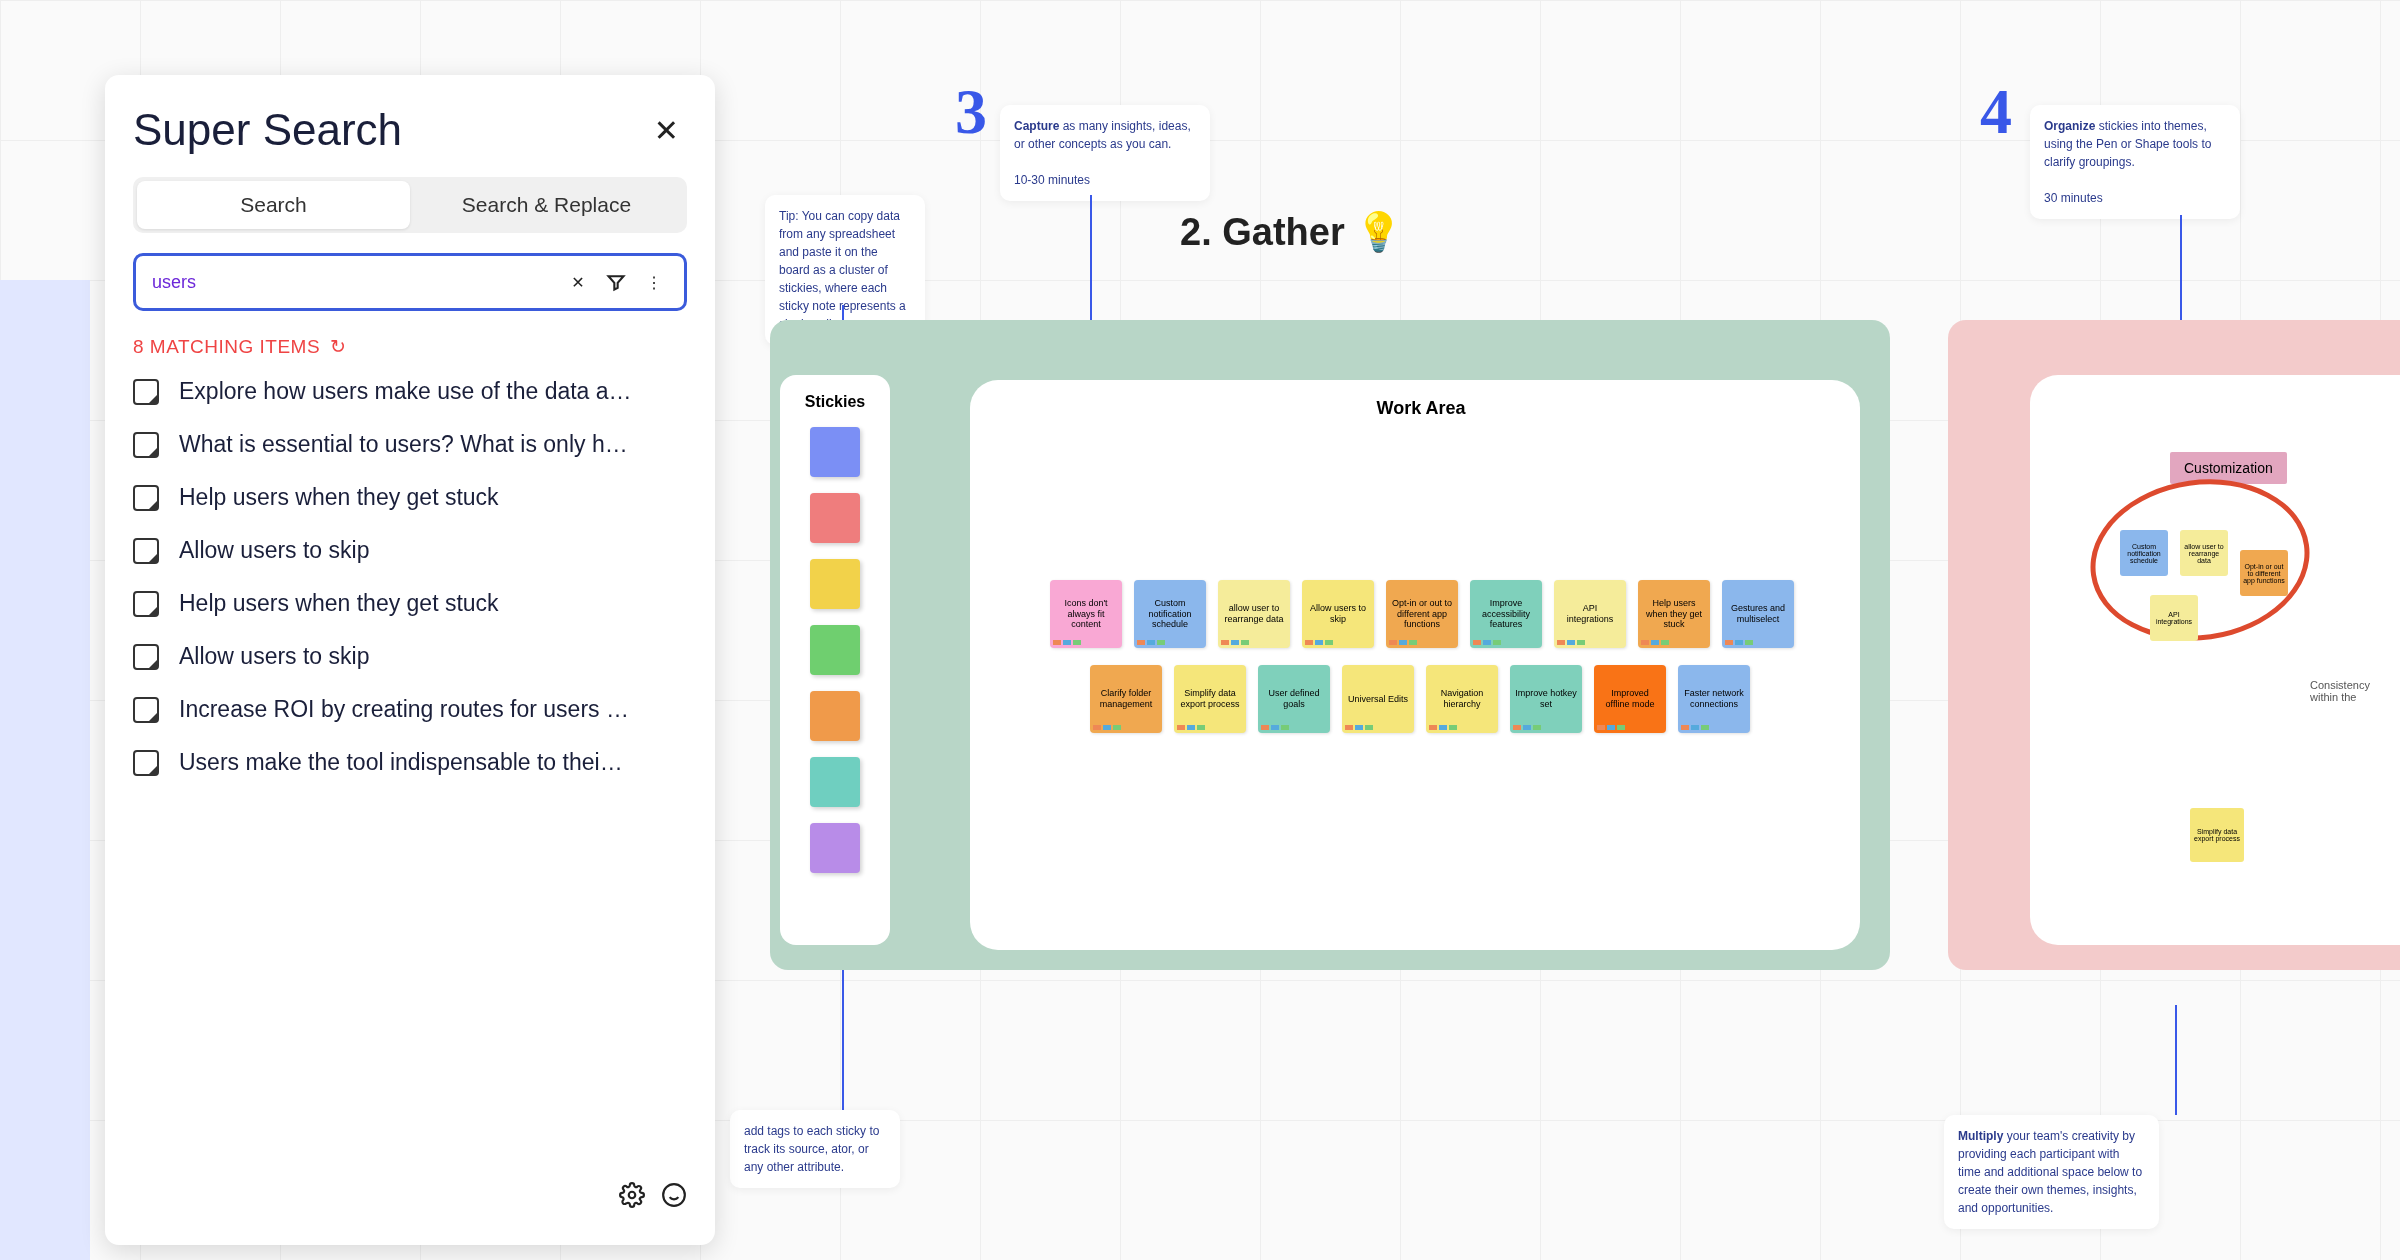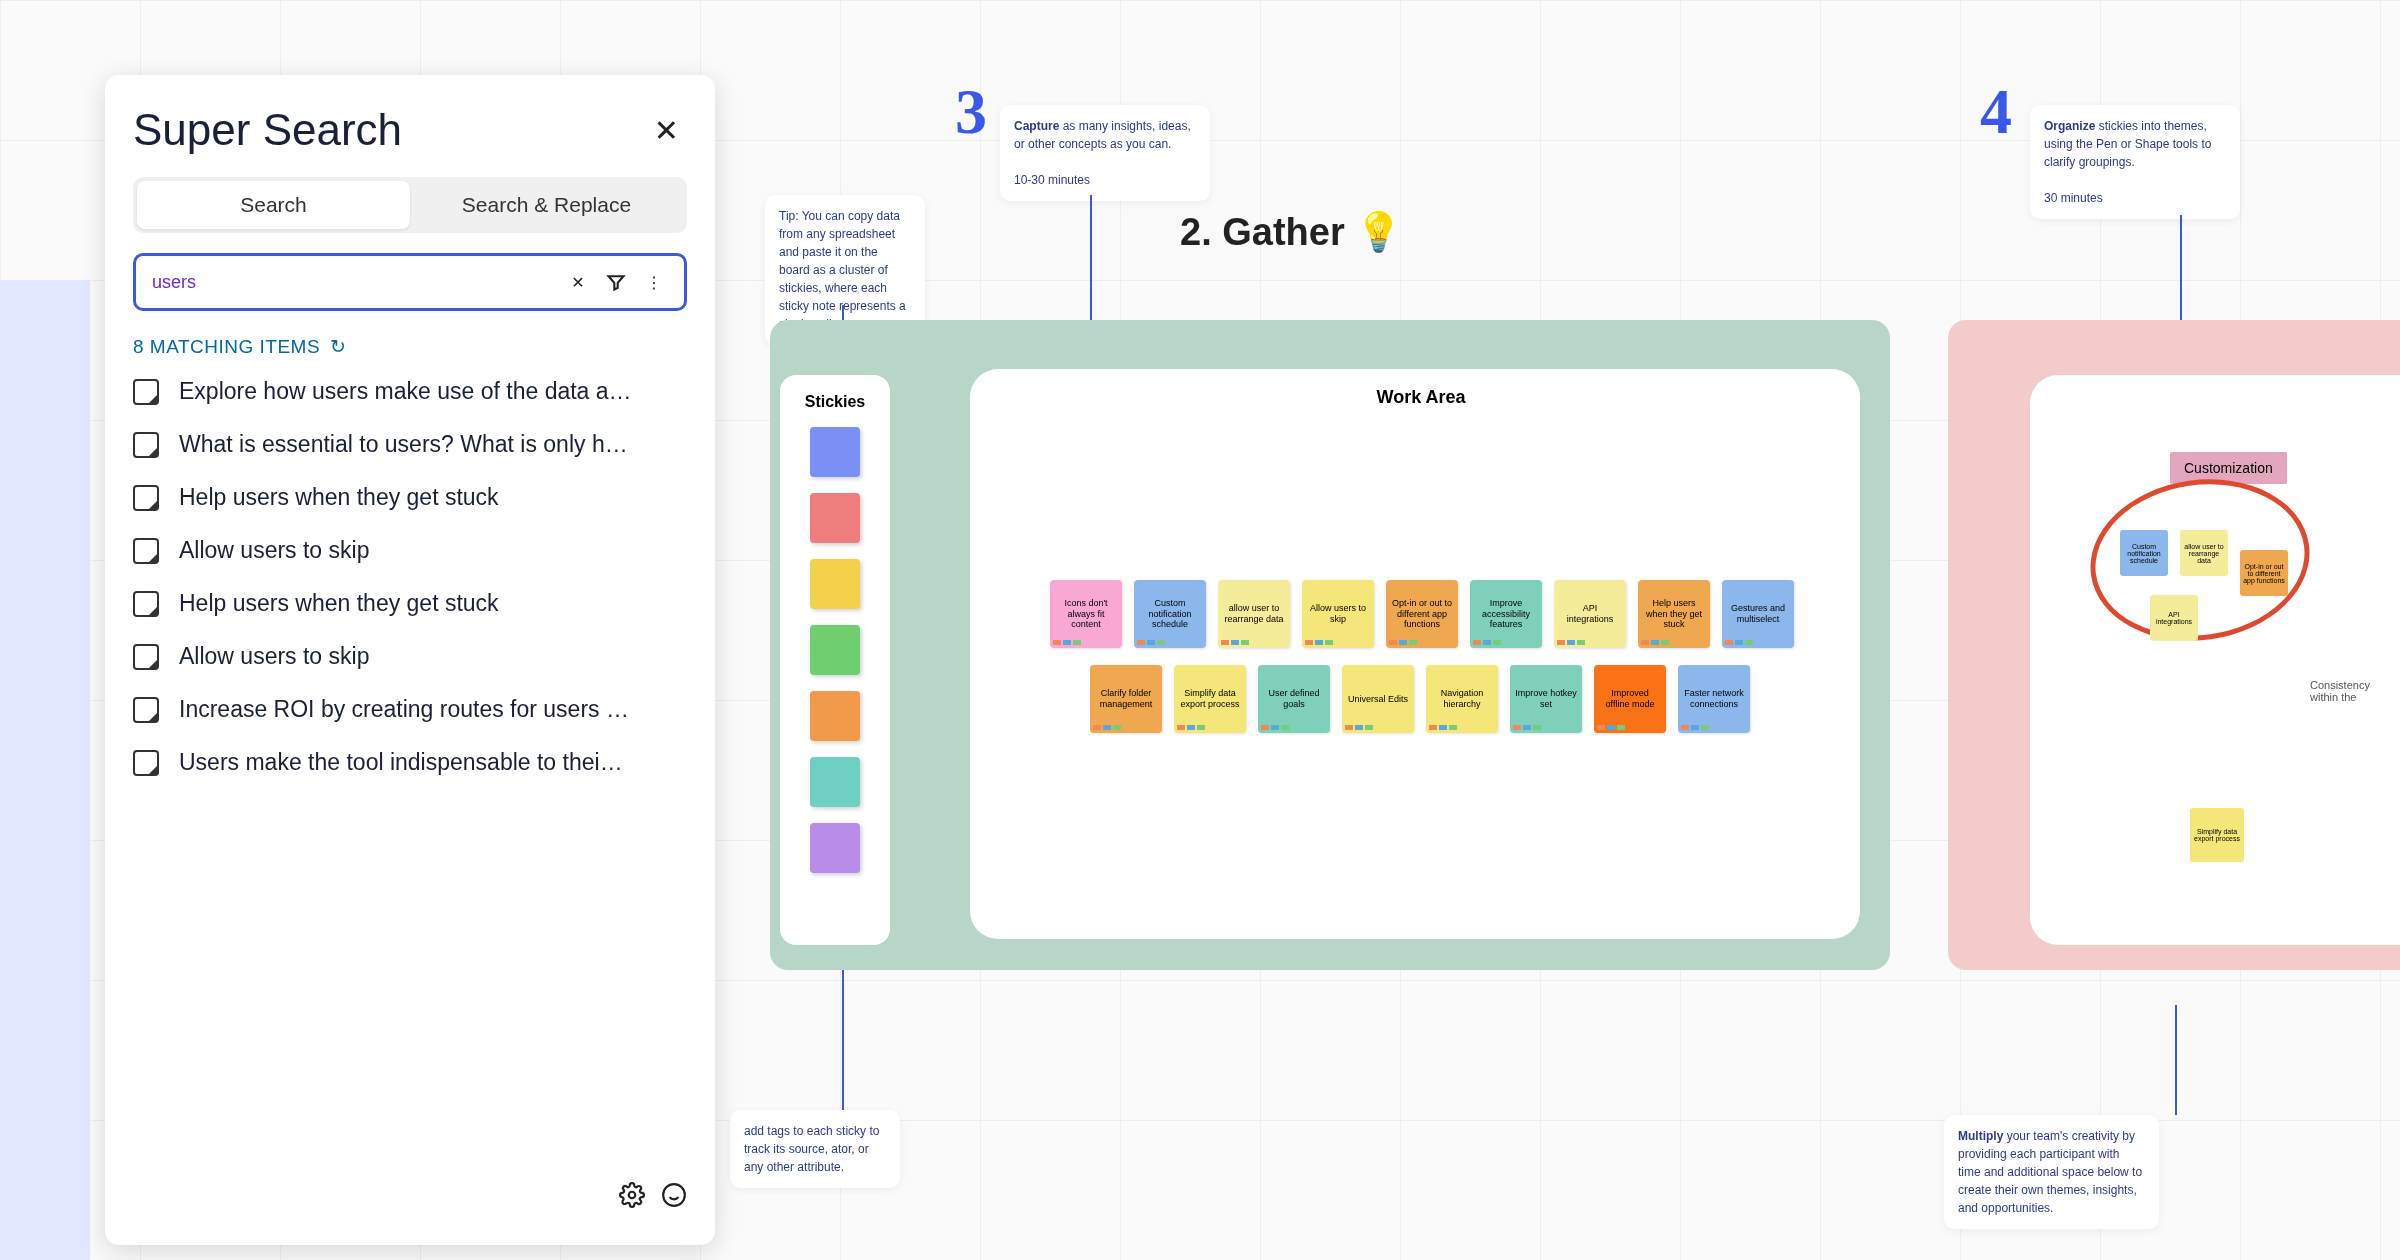--- a/index.html
+++ b/index.html
@@ -23,42 +23,42 @@
 }
 .sp-header { display: flex; justify-content: space-between; align-items: center; margin-bottom: 22px; }
 .sp-title { font-size: 44px; font-weight: 400; color: #1a1f3a; }
 .sp-close { font-size: 30px; cursor: pointer; color: #222; padding: 4px 8px; }
 .sp-tabs { display: flex; background: #f0f0f0; border-radius: 10px; padding: 4px; margin-bottom: 20px; }
 .sp-tab { flex: 1; text-align: center; padding: 12px 0; font-size: 21px; color: #333; border-radius: 8px; cursor: pointer; }
 .sp-tab.active { background: #fff; box-shadow: 0 1px 3px rgba(0,0,0,.1); }
 .sp-input-wrap { position: relative; border: 3px solid #3b5bdb; border-radius: 10px; padding: 12px 16px; display: flex; align-items: center; margin-bottom: 24px; }
 .sp-input { flex: 1; border: none; outline: none; font-size: 18px; color: #6d28d9; }
 .sp-icon { width: 28px; height: 28px; display: flex; align-items: center; justify-content: center; cursor: pointer; color: #222; margin-left: 10px; }
-.sp-count { font-size: 19px; color: #0369a1; letter-spacing: .5px; margin-bottom: 20px; display: flex; align-items: center; gap: 10px; }
+.sp-count { font-size: 19px; color: #ef4444; letter-spacing: .5px; margin-bottom: 20px; display: flex; align-items: center; gap: 10px; }
 .sp-list { display: flex; flex-direction: column; gap: 26px; }
 .sp-item { display: flex; align-items: center; gap: 20px; cursor: pointer; }
 .sp-item-icon { width: 26px; height: 26px; border: 2.5px solid #333; border-radius: 4px; position: relative; flex-shrink: 0; }
 .sp-item-icon::after { content: ""; position: absolute; bottom: -1px; right: -1px; width: 0; height: 0; border-style: solid; border-width: 0 0 10px 10px; border-color: transparent transparent #333 transparent; }
 .sp-item-text { font-size: 23px; color: #1a1f3a; white-space: nowrap; overflow: hidden; text-overflow: ellipsis; }
 .sp-footer { margin-top: auto; display: flex; justify-content: flex-end; gap: 16px; padding-top: 12px; }
 .sp-foot-icon { font-size: 28px; cursor: pointer; color: #222; }
 
 
 .tip-box { position: absolute; background: #fff; border-radius: 10px; padding: 12px 14px; font-size: 12px; color: #2a3a8c; line-height: 1.5; box-shadow: 0 2px 8px rgba(0,0,0,.06); }
 
 
 .step-num { position: absolute; font-size: 64px; font-weight: 700; color: #3958e8; font-family: "Comic Sans MS", cursive; }
 
 
 .gather-title { position: absolute; font-size: 38px; font-weight: 700; color: #222; }
 .gather-board { position: absolute; left: 770px; top: 320px; width: 1120px; height: 650px; background: #b8d6c7; border-radius: 18px; }
 .stickies-pal { position: absolute; left: 780px; top: 375px; width: 110px; height: 570px; background: #fff; border-radius: 16px; padding: 18px 0; display: flex; flex-direction: column; align-items: center; gap: 16px; }
 .stickies-lbl { font-size: 16px; font-weight: 700; }
 .pal-sw { width: 50px; height: 50px; border-radius: 4px; box-shadow: 2px 2px 4px rgba(0,0,0,.18); }
-.work-area { position: absolute; left: 970px; top: 369px; width: 890px; height: 570px; background: #fff; border-radius: 28px; padding-left: 12px; }
+.work-area { position: absolute; left: 970px; top: 380px; width: 890px; height: 570px; background: #fff; border-radius: 28px; padding-left: 12px; }
 .work-lbl { text-align: center; font-size: 18px; font-weight: 700; padding-top: 18px; }
 .sticky-row { position: absolute; display: flex; gap: 12px; }
 .sticky { width: 72px; height: 68px; border-radius: 4px; font-size: 9px; padding: 6px 5px; line-height: 1.2; text-align: center; display: flex; align-items: center; justify-content: center; box-shadow: 1px 1px 3px rgba(0,0,0,.12); position: relative; }
 .sticky .tags { position: absolute; bottom: 3px; left: 3px; display: flex; gap: 2px; }
 .sticky .tags span { width: 8px; height: 5px; }
 
 
 .pink-board { position: absolute; left: 1948px; top: 320px; width: 452px; height: 650px; background: #f3cbcb; border-radius: 18px 0 0 18px; }
 .pink-inner { position: absolute; left: 2030px; top: 375px; width: 370px; height: 570px; background: #fff; border-radius: 28px 0 0 28px; }
 .cust-label { position: absolute; background: #e2a6bf; padding: 8px 14px; font-size: 14px; border-radius: 2px; }

